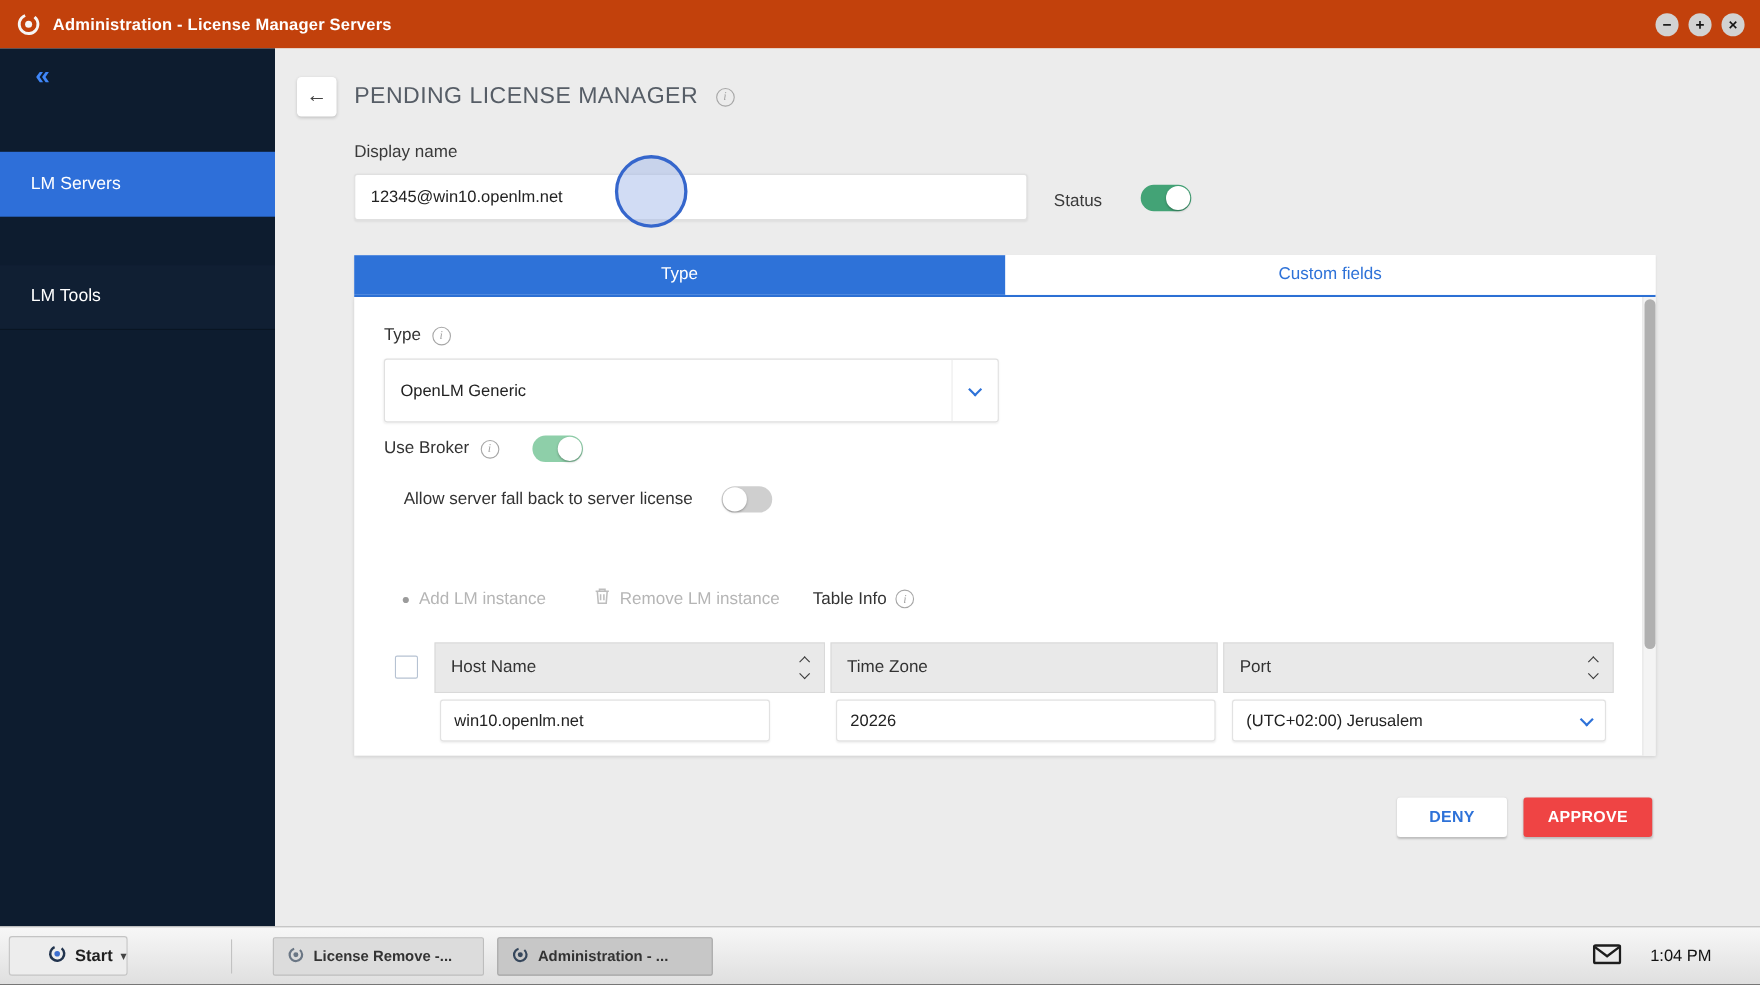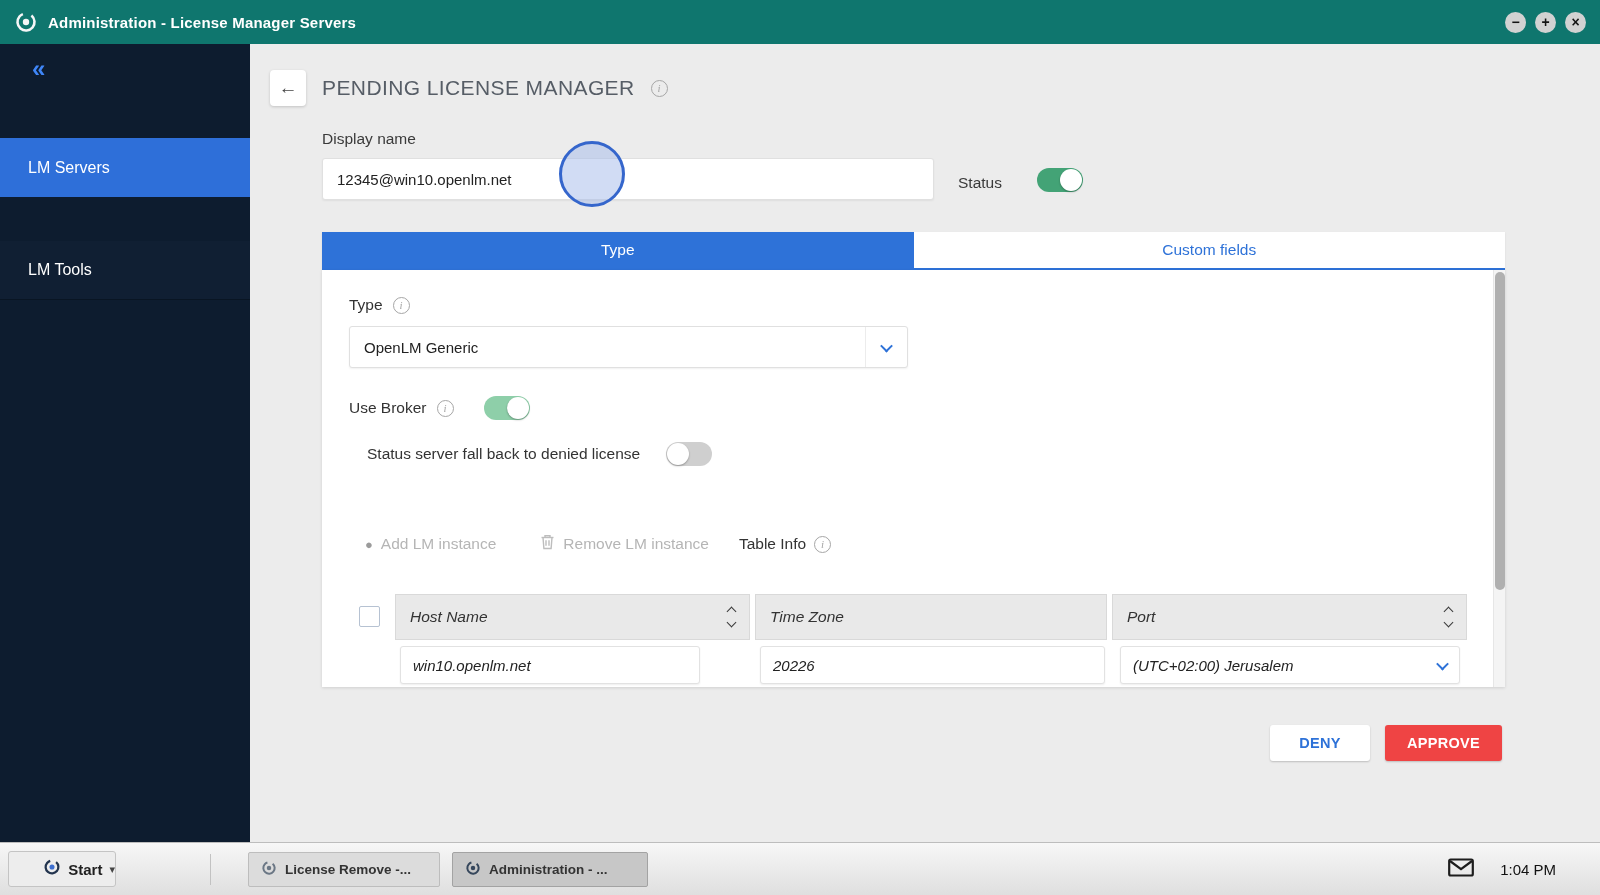--- a/index.html
+++ b/index.html
@@ -3,21 +3,21 @@
 <meta charset="utf-8">
 <style>
   html,body{margin:0;padding:0;background:#000;}
   *{box-sizing:border-box;}
   .screen{
     position:relative;width:1600px;height:895px;overflow:hidden;
     font-family:"Liberation Sans", sans-serif;background:#ececec;
   }
 
   
-  .titlebar{position:absolute;left:0;top:0;width:1600px;height:44px;background:#0f766e;
+  .titlebar{position:absolute;left:0;top:0;width:1600px;height:44px;background:#c2410c;
     display:flex;align-items:center;padding:0 14px;}
   .app-logo{display:flex;align-items:center;margin-right:10px;}
   .titlebar-title{color:#fff;font-size:15px;font-weight:bold;letter-spacing:.2px;}
   .win-controls{margin-left:auto;display:flex;gap:9px;align-items:center;}
   .win-btn{width:21px;height:21px;border-radius:50%;background:#d2d2d2;color:#141414;
     display:flex;align-items:center;justify-content:center;font-size:14px;line-height:1;
     font-weight:bold;cursor:default;}
 
   
   .sidebar{position:absolute;left:0;top:44px;width:250px;height:798px;background:#0d1c2f;}
@@ -60,21 +60,21 @@
     background:#fff;border-bottom:2px solid #2e72d8;box-shadow:0 1px 2px rgba(0,0,0,.08);}
   .tab{flex:1;display:flex;align-items:center;justify-content:center;font-size:15.5px;cursor:pointer;}
   .tab.active{background:#2e72d8;color:#fff;}
   .tab.inactive{color:#2e72d8;background:#fff;}
 
   
   .panel{position:absolute;left:72px;top:226px;width:1183px;height:417px;background:#fff;
     box-shadow:0 1px 3px rgba(0,0,0,.12);}
   .type-row{position:absolute;left:27px;top:26px;display:flex;align-items:center;gap:10px;
     font-size:15.5px;color:#333;}
-  .select{position:absolute;left:27px;top:56px;width:559px;height:42px;background:#fff;
+  .select{position:absolute;left:27px;top:56px;width:559px;height:58px;background:#fff;
     border:1px solid #e0e0e0;border-radius:3px;box-shadow:0 1px 2px rgba(0,0,0,.06);
     display:flex;align-items:center;padding:0 14px;font-size:15px;color:#222;cursor:pointer;}
   .sel-chev{position:absolute;right:0;top:0;width:42px;height:100%;border-left:1px solid #ececec;
     display:flex;align-items:center;justify-content:center;}
   .chev{display:inline-block;width:9px;height:9px;border-right:2px solid #2e72d8;
     border-bottom:2px solid #2e72d8;transform:rotate(45deg) translate(-1px,-1px);}
 
   .broker-row{position:absolute;left:27px;top:126px;display:flex;align-items:center;gap:10px;
     font-size:15.5px;color:#333;}
   .broker-row .toggle{margin-left:20px;}
@@ -82,21 +82,21 @@
     font-size:15.5px;color:#333;}
 
   .toolbar{position:absolute;left:43px;top:264px;display:flex;align-items:center;font-size:15.5px;}
   .tb-group{display:flex;align-items:center;gap:8px;}
   .tb-disabled{color:#b5b5b5;cursor:default;}
   .tb-dot{color:#9b9b9b;font-size:13px;}
   .tb-info-label{color:#333;}
   .m44{margin-left:44px;} .m30{margin-left:30px;}
 
   
-  .table-wrap{position:absolute;left:27px;top:324px;width:1118px;font-style:italic;}
+  .table-wrap{position:absolute;left:27px;top:314px;width:1118px;}
   .checkbox{position:absolute;left:10px;top:12px;width:21px;height:21px;background:#fff;
     border:1px solid #b6c2d2;border-radius:2px;cursor:pointer;}
   .thead{display:flex;gap:5px;padding-left:46px;height:46px;}
   .th{background:#e9e9e9;border:1px solid #d9d9d9;display:flex;align-items:center;
     justify-content:space-between;padding:0 14px;font-size:15.5px;color:#333;cursor:pointer;}
   .th1{width:355px;} .th2{width:355px;} .th3{width:352px;}
   .sort{display:flex;flex-direction:column;gap:4px;align-items:center;}
   .s-up{width:7px;height:7px;border-left:1.6px solid #3a3a3a;border-top:1.6px solid #3a3a3a;transform:rotate(45deg);}
   .s-down{width:7px;height:7px;border-right:1.6px solid #3a3a3a;border-bottom:1.6px solid #3a3a3a;transform:rotate(45deg);}
   .trow{position:relative;height:50px;}
@@ -209,21 +209,21 @@
 
       <div class="broker-row">
         <span>Use Broker</span>
         <span class="info">i</span>
         <div class="toggle on-light">
             <div class="knob"></div>
           </div>
       </div>
 
       <div class="fallback-row">
-        <span>Status server fall back to denied license</span>
+        <span>Allow server fall back to server license</span>
         <div class="toggle off">
             <div class="knob"></div>
           </div>
       </div>
 
       <div class="toolbar">
         <div class="tb-group tb-disabled">
           <span class="tb-dot">●</span>
           <span>Add LM instance</span>
         </div>

